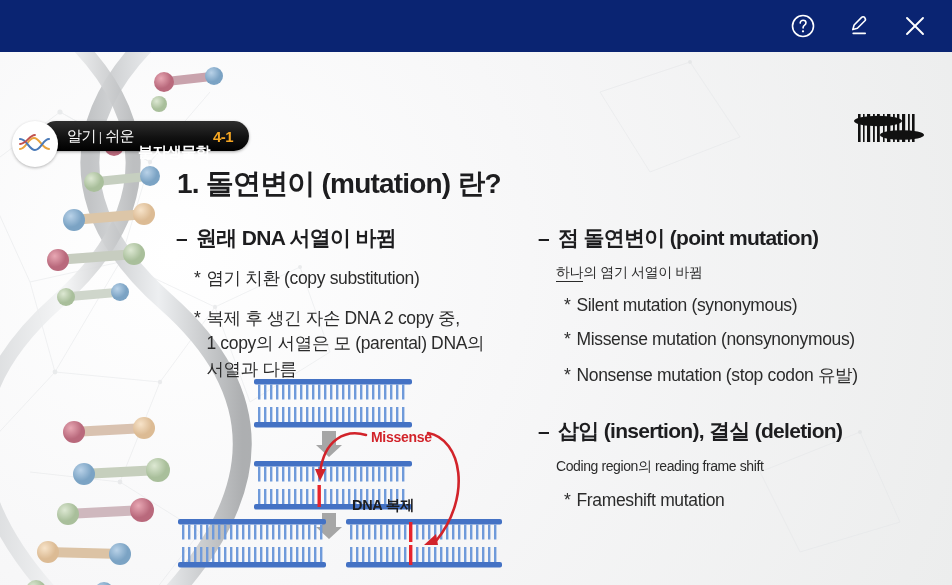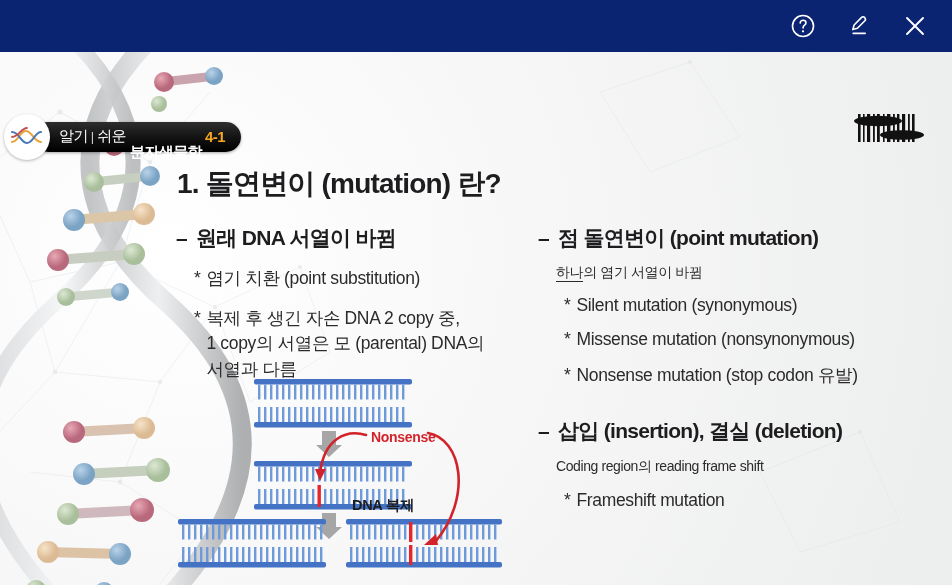--- a/index.html
+++ b/index.html
@@ -50,23 +50,23 @@
   #bg-network { position: absolute; left: 0; top: 0; width: 952px; height: 533px; opacity: .55; }
 
   
   #helix-art {
     position: absolute; left: -6px; top: -10px;
     width: 300px; height: 560px;
   }
 
   
   #logo-badge {
-    position: absolute; left: 4px; top: 69px;
+    position: absolute; left: 12px; top: 69px;
     height: 31px;
-    display: flex; align-items: center;
+    display: flex; align-items: flex-start;
   }
   #logo-circle {
     position: relative;
     width: 46px; height: 46px;
     border-radius: 50%;
     background: #ffffff;
     box-shadow: 0 1px 3px rgba(0,0,0,.28);
     display: flex; align-items: center; justify-content: center;
     z-index: 3;
     margin-right: -17px;
@@ -320,21 +320,21 @@
 
   <div id="slide-title">1. 돌연변이 (mutation) 란?</div>
 
   <div class="col" id="col-left">
     <div class="head-line" style="margin-bottom:14px;">
       <span class="head-dash">–</span>
       <span>원래 DNA 서열이 바뀜</span>
     </div>
     <div class="bullet-line" style="margin:0 0 16px 18px;">
       <span class="bullet-star">*</span>
-      <span class="bullet-body">염기 치환 (point substitution)</span>
+      <span class="bullet-body">염기 치환 (copy substitution)</span>
     </div>
     <div class="bullet-line" style="margin-left:18px; line-height:1.45;">
       <span class="bullet-star">*</span>
       <span class="bullet-body">복제 후 생긴 자손 DNA 2 copy 중,
 1 copy의 서열은 모 (parental) DNA의
 서열과 다름</span>
     </div>
   </div>
 
   <div class="col" id="col-right">
@@ -632,16 +632,16 @@
       <path d="M196 58 C 176 52, 154 62, 150 96" stroke-linecap="round"></path>
     </g>
     <polygon points="150,104 145,92 156,92" fill="#d2232a"></polygon>
 
     <g fill="none" stroke="#d2232a" stroke-width="2.6">
       <path d="M258 56 C 292 62, 302 120, 266 164" stroke-linecap="round"></path>
     </g>
     <polygon points="254,168 266,157 268,168" fill="#d2232a"></polygon>
   </svg>
 
-  <div class="fig-label" id="label-mutation">Nonsense</div>
+  <div class="fig-label" id="label-mutation">Missense</div>
   <div class="fig-label" id="label-replication">DNA 복제</div>
 
 </div>
 
 </body></html>

